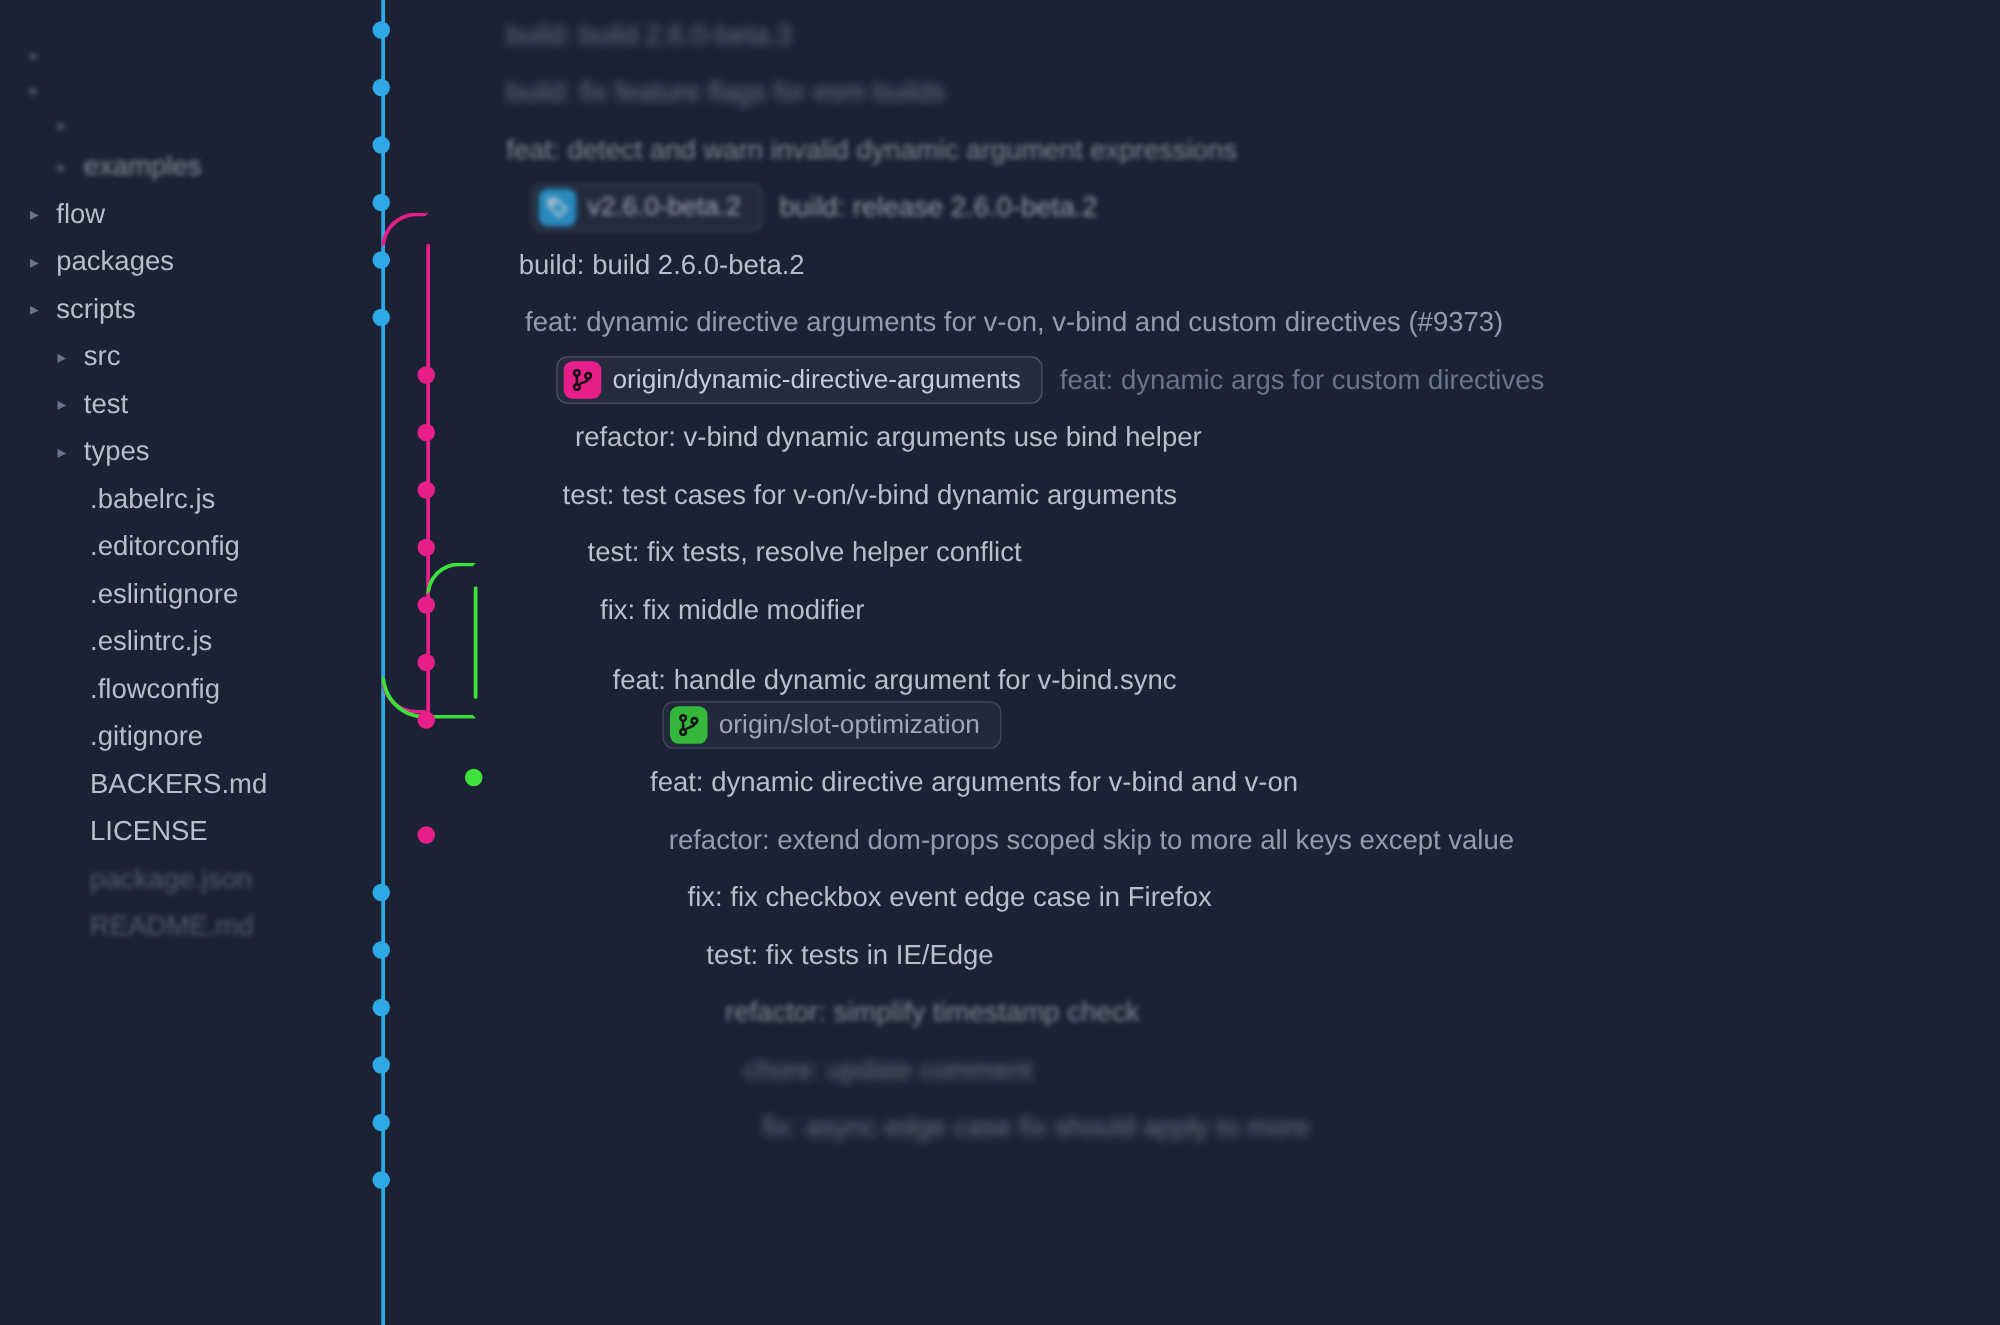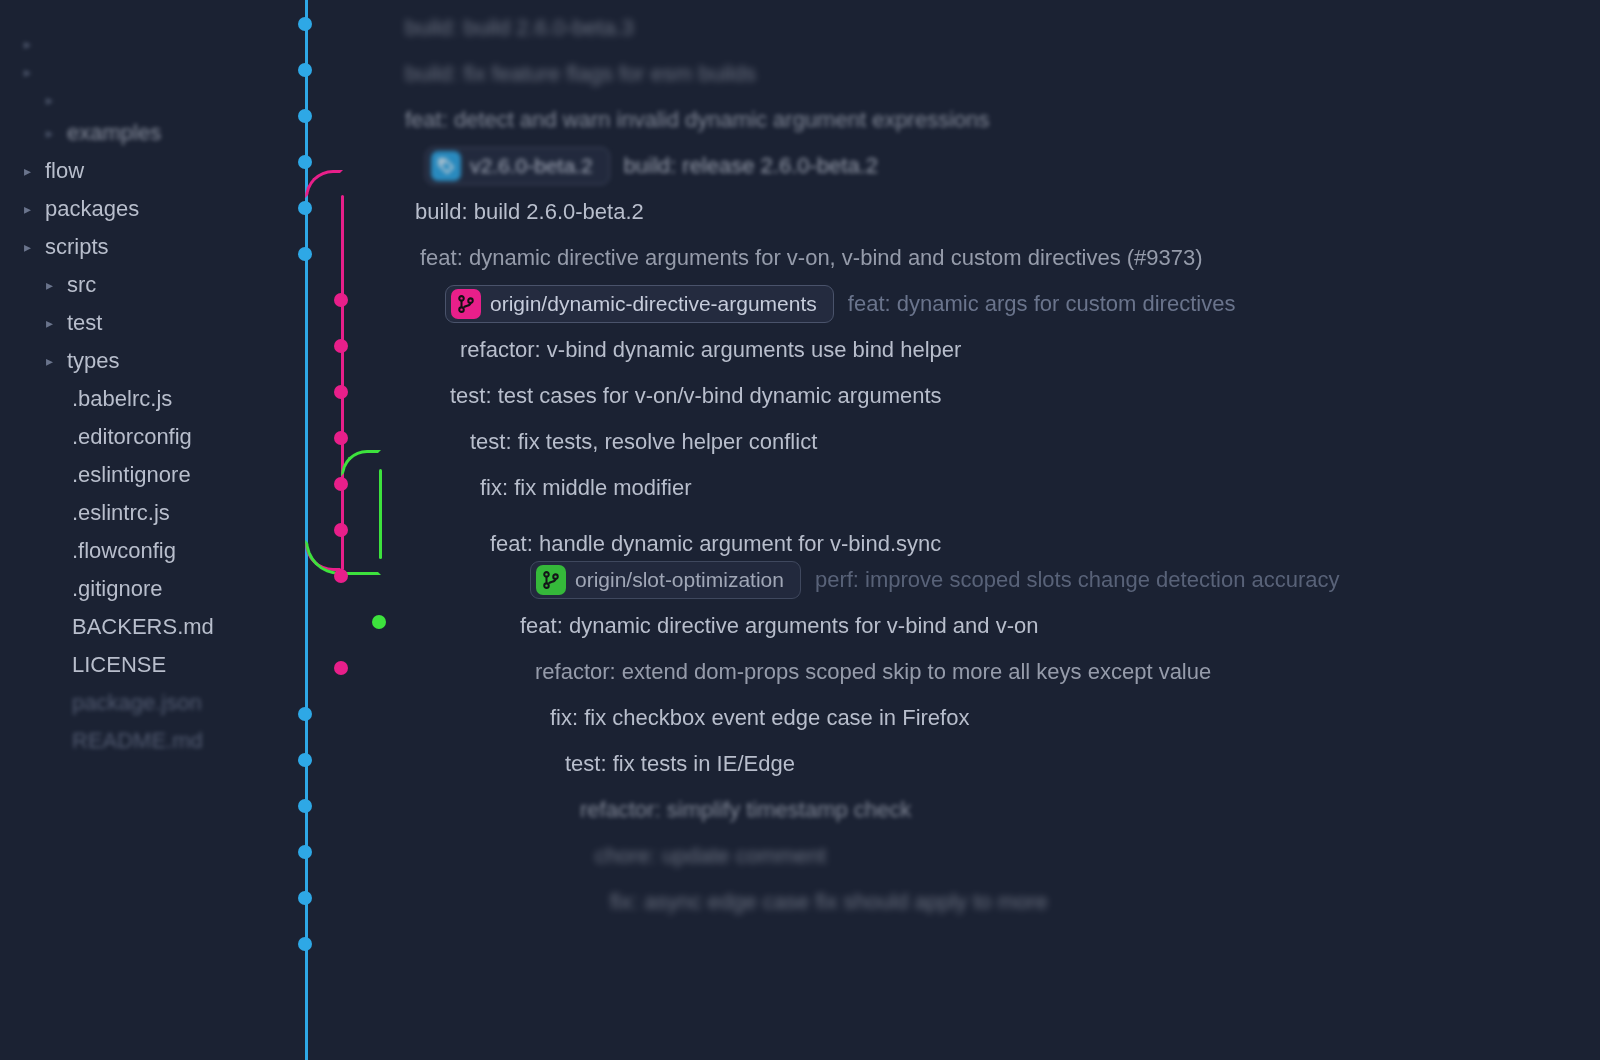--- a/index.html
+++ b/index.html
@@ -215,21 +215,20 @@
             <span class="chip green">
               <svg viewBox="0 0 16 16" fill="none" stroke="#111" stroke-width="1.8">
                 <circle cx="4" cy="3" r="2"></circle>
                 <circle cx="4" cy="13" r="2"></circle>
                 <circle cx="12" cy="5" r="2"></circle>
                 <path d="M4 5v6M12 7c0 3-4 2-6 4"></path>
               </svg>
             </span>
             <span>origin/slot-optimization</span>
           </span>
-          <span class="msg dim">perf: improve scoped slots change detection accuracy</span>
         </div>
         <div class="commit-row" style="padding-left: 245px; text-align: right;">
           <span class="msg">feat: dynamic directive arguments for v-bind and v-on</span>
         </div>
         <div class="commit-row faint" style="padding-left: 260px;">
           <span class="msg">refactor: extend dom-props scoped skip to more all keys except value</span>
         </div>
         <div class="commit-row" style="padding-left: 275px;">
           <span class="msg">fix: fix checkbox event edge case in Firefox</span>
         </div>

